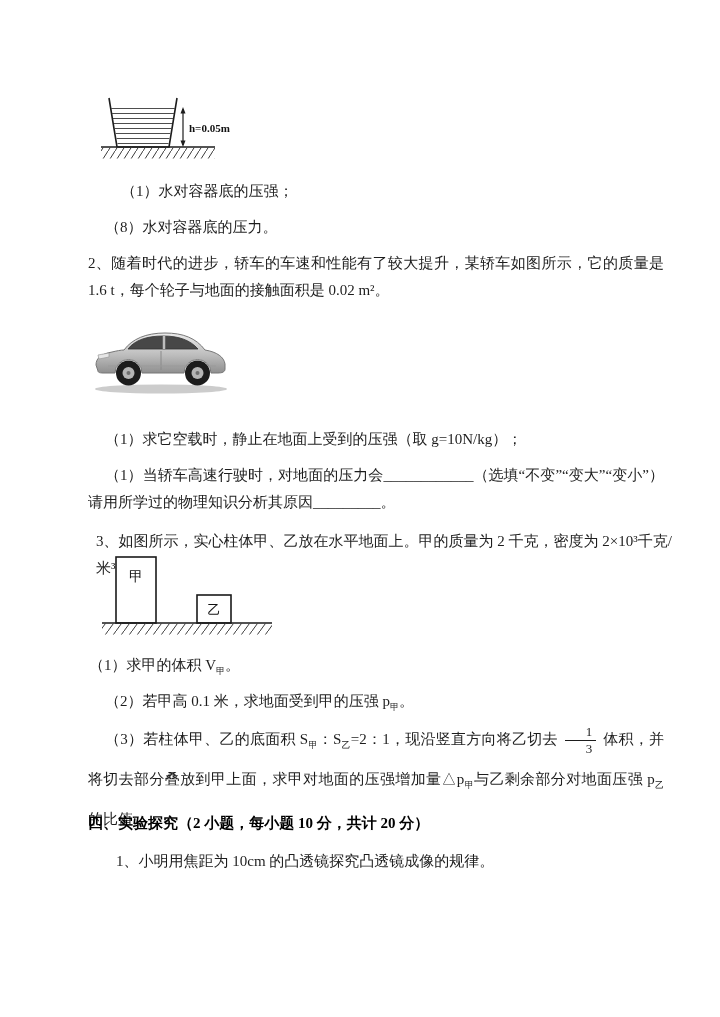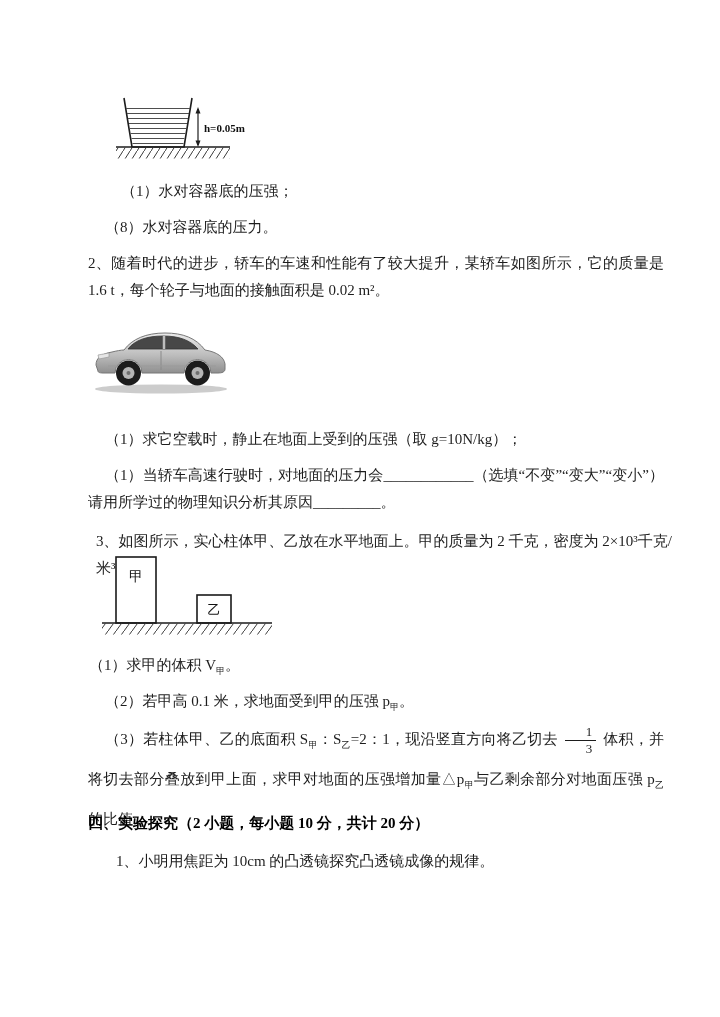--- a/index.html
+++ b/index.html
@@ -13,21 +13,21 @@
   .para { line-height:27px; text-align:justify; }
   .single { white-space:nowrap; line-height:22px; }
   .indent { text-indent:17px;font-family:Liberation Serif, serif; }
   .heading { font-weight:bold; color:#000; }
   sub { font-size:9px; }
   .frac { display:inline-block; vertical-align:-9px; text-align:center;
           line-height:1.1; font-size:13px; margin:0 3px; }
   .frac .num { display:block; border-bottom:1.2px solid #1d1d1d; padding:0 4px 1px; }
   .frac .den { display:block; padding-top:1px; }
 
-  #diagram-water   { left:116px; top:96px;  }
+  #diagram-water   { left:101px; top:96px;  }
   #q1-item1        { left:105px; top:180px;margin-left:16px; }
   #q1-item2        { left:105px; top:216px; }
   #q2-stem         { left:88px;  top:250px; width:576px; }
   #car-figure      { left:88px;  top:308px; }
   #q2-item1        { left:88px;  top:426px; width:576px; }
   #q2-item2        { left:88px;  top:462px; width:576px; }
   #q3-stem         { left:96px;  top:528px; width:576px; }
   #diagram-blocks  { left:100px; top:554px; }
   #q3-item1        { left:72px;  top:652px; width:576px; }
   #q3-item2        { left:88px;  top:688px; width:576px; }

